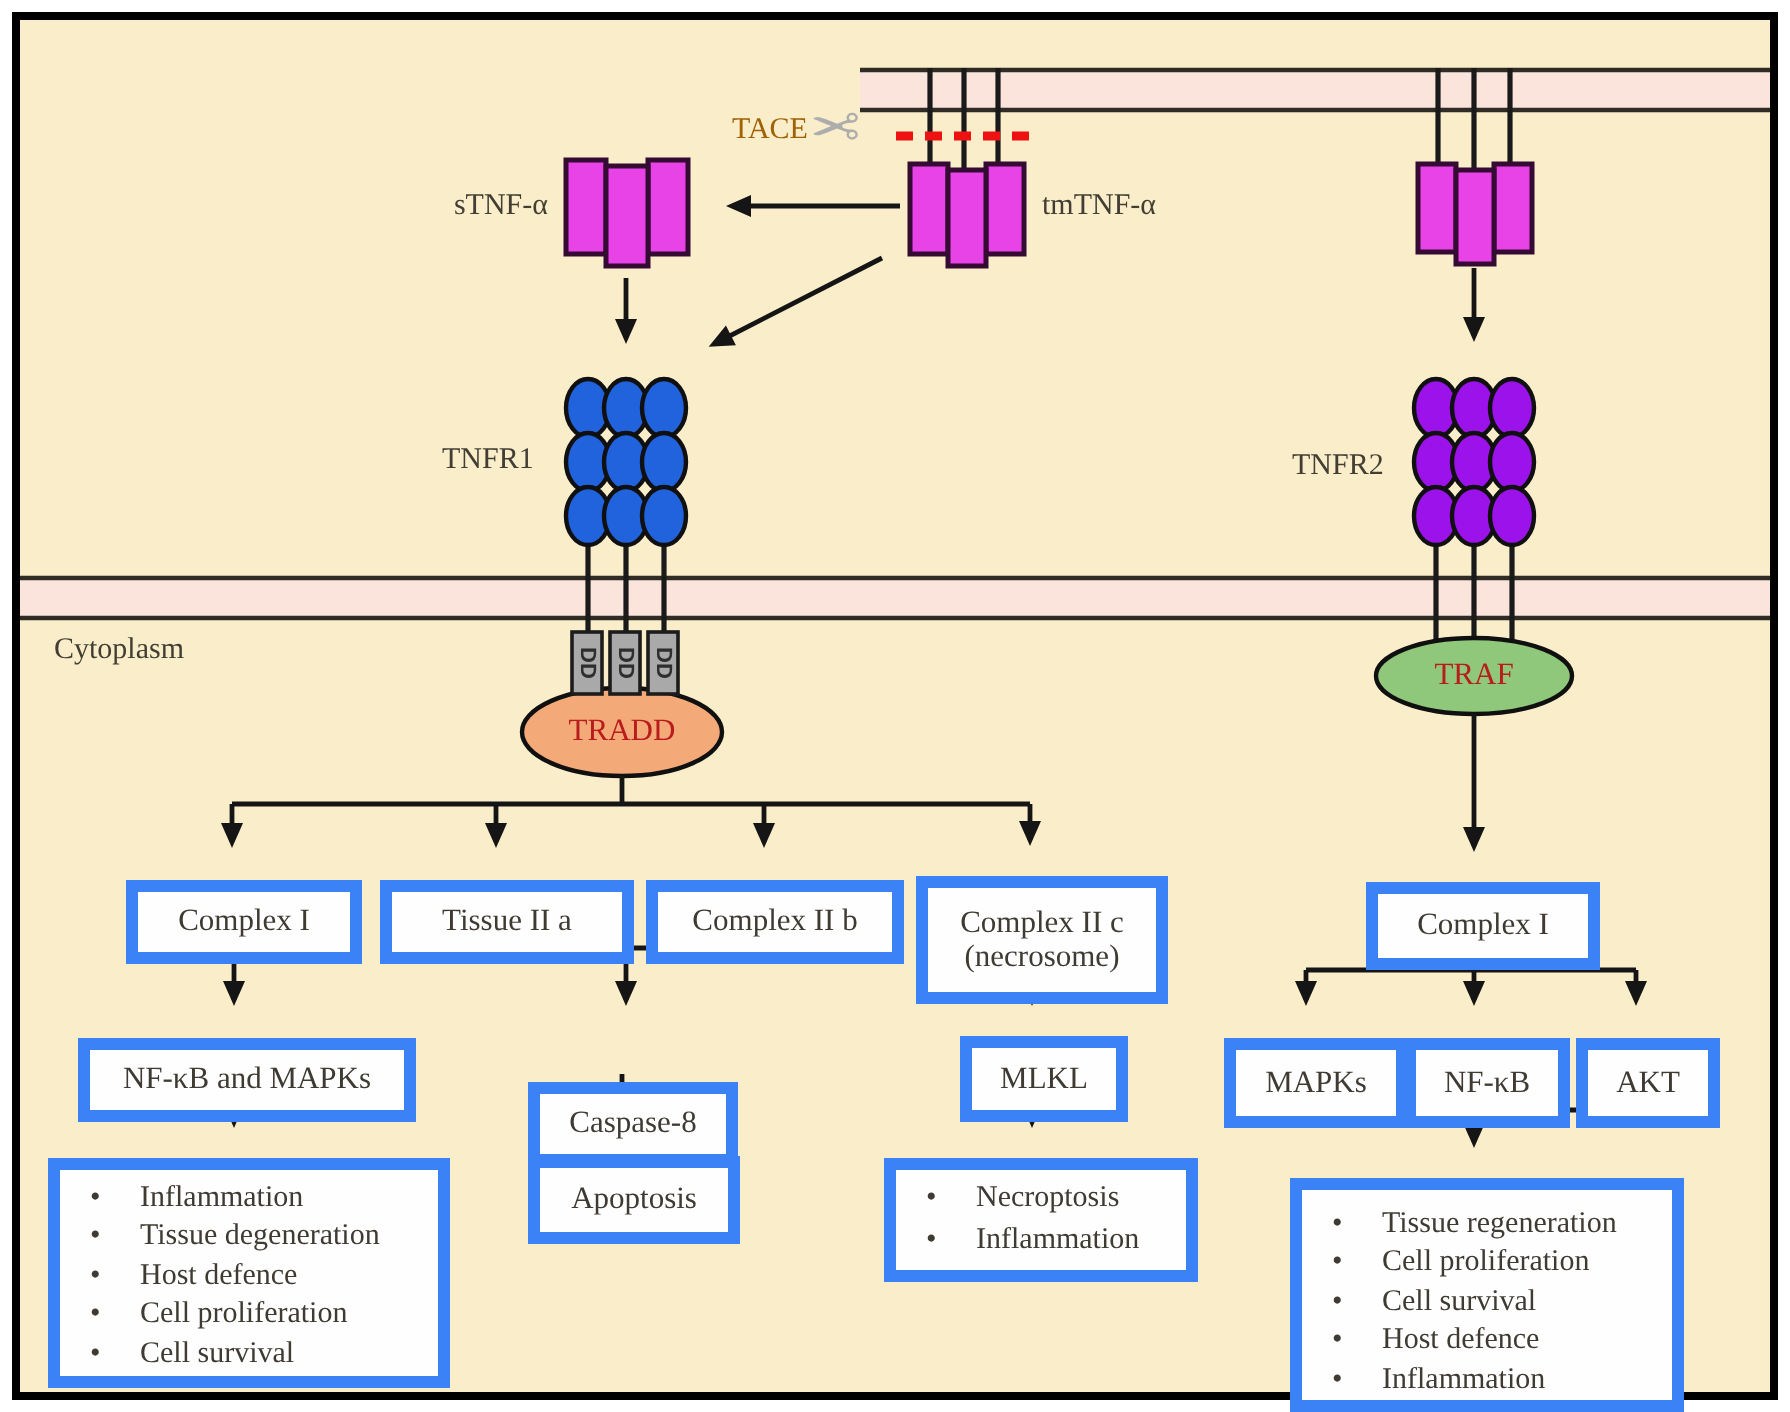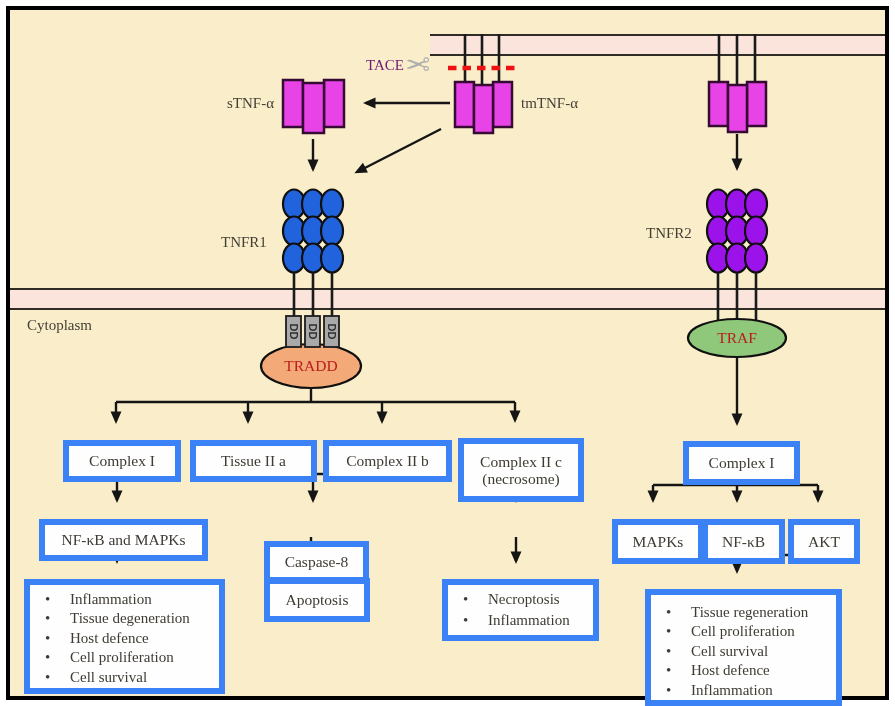--- a/index.html
+++ b/index.html
@@ -1,21 +1,21 @@
 <!DOCTYPE html>
 <html><head>
 <meta charset="utf-8">
 <style>
   html,body{margin:0;padding:0;background:#fff;}
   #stage{position:relative;width:895px;height:706px;background:#ffffff;overflow:hidden;
          font-family:"Liberation Serif","DejaVu Serif",serif;color:#423E34;}
   #frame{position:absolute;left:6px;top:6px;width:875px;height:686px;border:4px solid #000;background:#FAEECA;}
   #shapes{position:absolute;left:0;top:0;width:895px;height:706px;}
   .lbl{position:absolute;font-size:15px;line-height:1.1;white-space:nowrap;}
-  .lbl-gray{color:#701a75;}
+  .lbl-gray{color:#a16207;}
   .nodebox{position:absolute;background:#FEFEFE;border:6px solid #3b82f6;display:flex;
            align-items:center;justify-content:center;text-align:center;
            font-size:15.5px;line-height:1.12;color:#3F3B33;margin-top:12px;}
   .ellipse-label{position:absolute;display:flex;align-items:center;justify-content:center;
                  font-size:15.5px;color:#b91c1c;}
   ul.outcomes{margin:0;padding:5px 4px 0 0;list-style:none;width:100%;}
   ul.outcomes li{position:relative;padding-left:40px;font-size:15px;line-height:19.4px;
                  text-align:left;color:#3F3B33;}
   ul.outcomes li::before{content:"•";position:absolute;left:15px;top:0;}
   .outbox{align-items:flex-start;justify-content:flex-start;}
@@ -154,35 +154,36 @@
       <line x1="818" y1="485" x2="818" y2="500" marker-end="url(#arrow)"></line>
       <path d="M653,540 L653,555 M737,540 L737,555 M818,540 L818,555 M653,555 L818,555"></path>
       <line x1="737" y1="555" x2="737" y2="571" marker-end="url(#arrow)"></line>
     </g>
   </svg>
 
   <div class="lbl lbl-gray" style="left:366px;top:57px;">TACE</div>
   <div id="scissors">✂</div>
   <div class="lbl" style="left:214px;top:95px;width:60px;text-align:right;">sTNF-α</div>
   <div class="lbl" style="left:521px;top:95px;">tmTNF-α</div>
-  <div class="lbl" style="left:221px;top:222px;margin-top:12px;">TNFR1</div>
+  <div class="lbl" style="left:221px;top:222px;">TNFR1</div>
   <div class="lbl" style="left:646px;top:225px;">TNFR2</div>
   <div class="lbl" style="left:27px;top:317px;">Cytoplasm</div>
   <div class="ellipse-label" style="left:261px;top:355px;width:100px;height:22px;">TRADD</div>
   <div class="ellipse-label" style="left:687px;top:327px;width:100px;height:22px;">TRAF</div>
 
   <div class="nodebox" style="left:63px;top:428px;width:106px;height:30px;">Complex I</div>
   <div class="nodebox" style="left:190px;top:428px;width:115px;height:30px;">Tissue II a</div>
   <div class="nodebox" style="left:323px;top:428px;width:117px;height:30px;">Complex II b</div>
   <div class="nodebox" style="left:39px;top:507px;width:157px;height:30px;">NF-κB and MAPKs</div>
   <div class="nodebox" style="left:458px;top:426px;width:114px;height:52px;flex-direction:column;">
     <span>Complex II c</span>
     <span>(necrosome)</span>
   </div>
   <div class="nodebox" style="left:264px;top:529px;width:93px;height:30px;">Caspase-8</div>
+  <div class="nodebox" style="left:480px;top:506px;width:72px;height:31px;">MLKL</div>
   <div class="nodebox" style="left:264px;top:566px;width:94px;height:32px;">Apoptosis</div>
 
   <div class="nodebox outbox" style="left:24px;top:567px;width:189px;height:103px;">
     <ul class="outcomes">
       <li>Inflammation</li>
       <li>Tissue degeneration</li>
       <li>Host defence</li>
       <li>Cell proliferation</li>
       <li>Cell survival</li>
     </ul>

